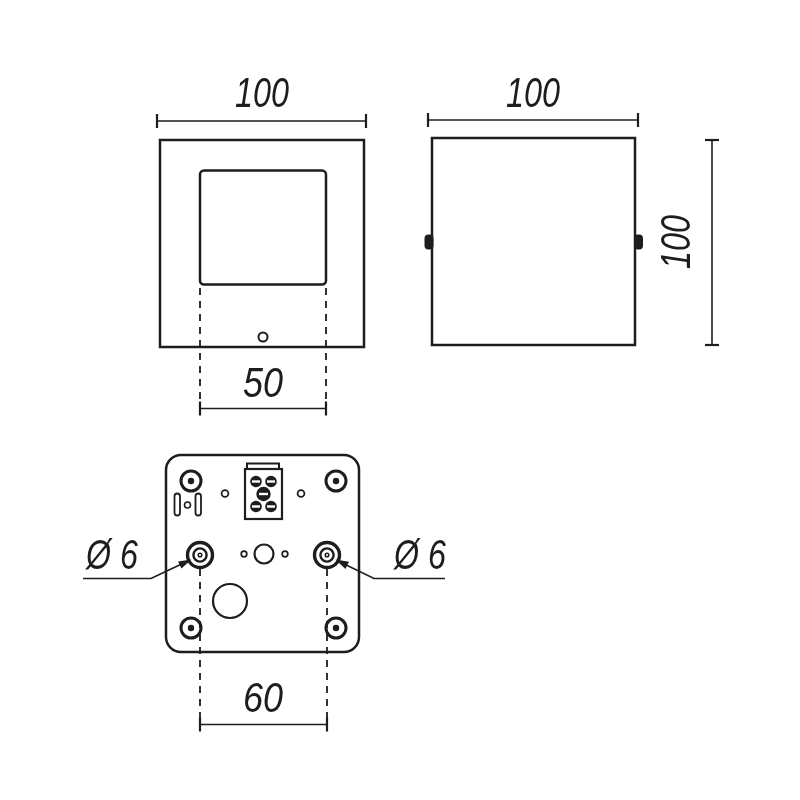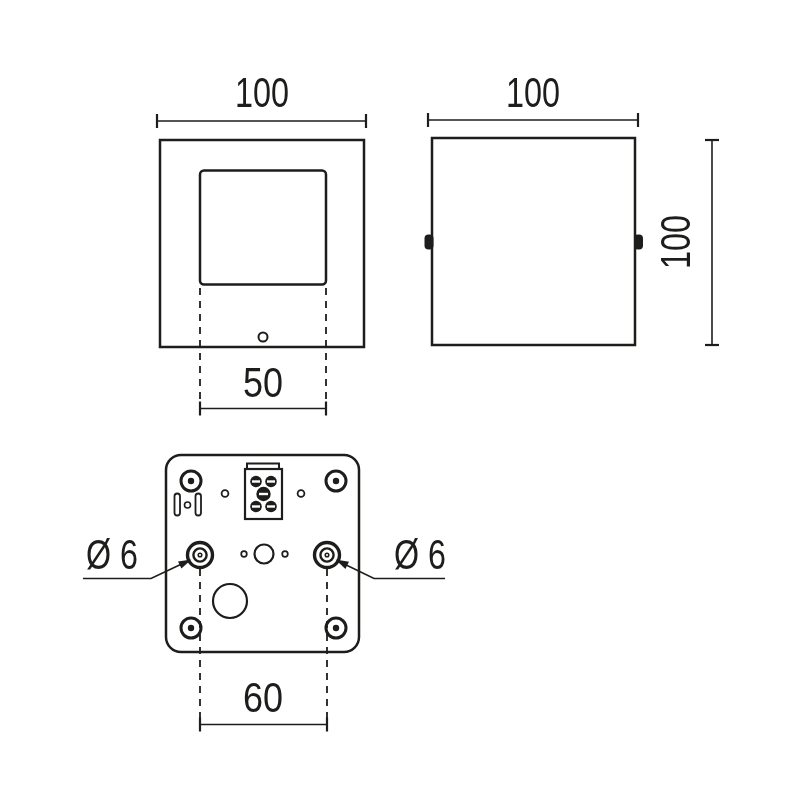--- a/index.html
+++ b/index.html
@@ -1,16 +1,16 @@
 <!DOCTYPE html>
 <html><head>
 <meta charset="utf-8">
 <style>
   html,body{margin:0;padding:0;background:#ffffff;}
-  .canvas{position:relative;width:720px;height:800px;background:#ffffff;overflow:hidden;}
+  .canvas{position:relative;width:720px;height:800px;background:#ffffff;overflow:hidden;font-style:italic;}
   svg{display:block;}
   .ln{stroke:#1d1d1b;fill:none;}
   .dim{stroke:#1d1d1b;stroke-width:1.6;fill:none;}
   .tick{stroke:#1d1d1b;stroke-width:2.2;fill:none;}
   .dash{stroke:#1d1d1b;stroke-width:1.8;stroke-dasharray:7 6;fill:none;}
   .dim-text{
     font-family:"Liberation Sans","DejaVu Sans",sans-serif;
     font-size:42px;
     fill:#1d1d1b;
     text-anchor:middle;

